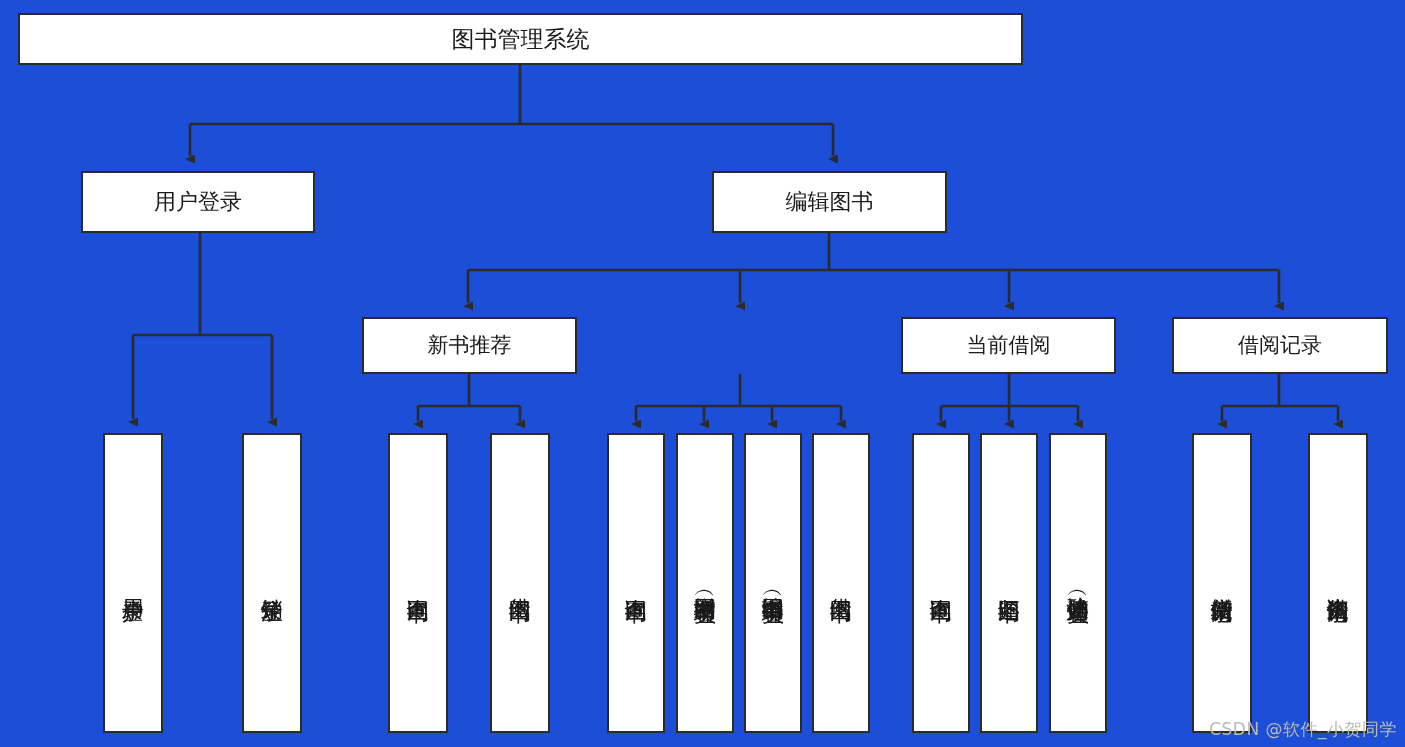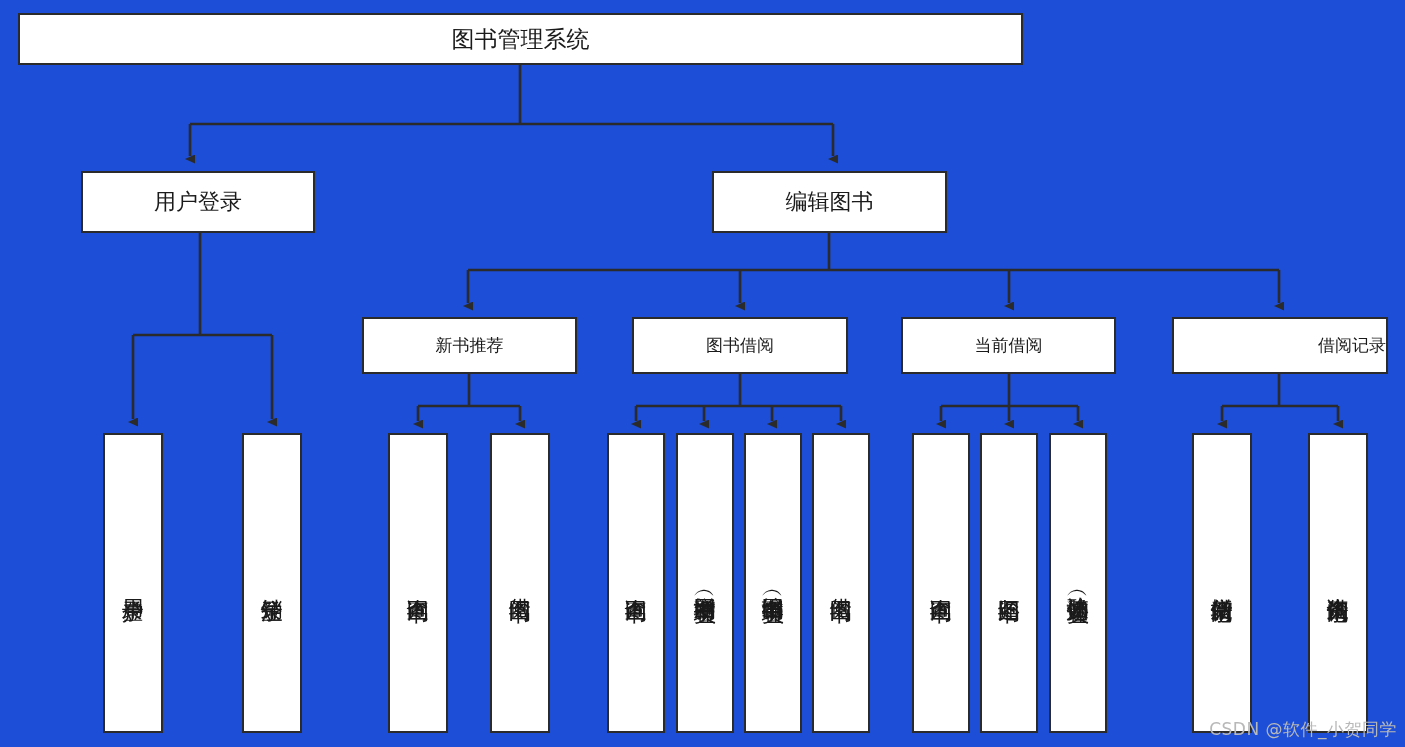--- a/index.html
+++ b/index.html
@@ -39,21 +39,21 @@
     z-index: 2;
   }
   .node .label {
     display: block;
     text-align: center;
     line-height: 1.15;
     white-space: nowrap;
   }
   .node-root .label { font-size: 23px; }
   .node-l2 .label { font-size: 22px; }
-  .node-l3 .label { font-size: 17px; }
+  .node-l3 .label { font-size: 21px; }
   .node-leaf {
     align-items: center;
     justify-content: center;
   }
   .node-leaf .label {
     writing-mode: vertical-rl;
     text-orientation: upright;
     font-size: 22px;
     line-height: 1.25;
     letter-spacing: 1px;
@@ -135,27 +135,24 @@
   <div class="node node-l2" style="left:81px; top:171px; width:234px; height:62px;">
     <span class="label">用户登录</span>
   </div>
   <div class="node node-l2" style="left:712px; top:171px; width:235px; height:62px;">
     <span class="label">编辑图书</span>
   </div>
 
   <div class="node node-l3" style="left:362px; top:317px; width:215px; height:57px;">
     <span class="label">新书推荐</span>
   </div>
-  <div class="node node-l3" style="left:632px; top:317px; width:216px; height:57px;">
-    <span class="label">图书借阅</span>
-  </div>
   <div class="node node-l3" style="left:901px; top:317px; width:215px; height:57px;">
     <span class="label">当前借阅</span>
   </div>
-  <div class="node node-l3" style="left:1172px; top:317px; width:216px; height:57px;justify-content:flex-end;">
+  <div class="node node-l3" style="left:1172px; top:317px; width:216px; height:57px;">
     <span class="label">借阅记录</span>
   </div>
 
   <div class="node node-leaf" style="left:103px; top:433px; width:60px; height:300px;">
     <span class="label">用户登录</span>
   </div>
   <div class="node node-leaf" style="left:242px; top:433px; width:60px; height:300px;">
     <span class="label">注销登录</span>
   </div>
 

